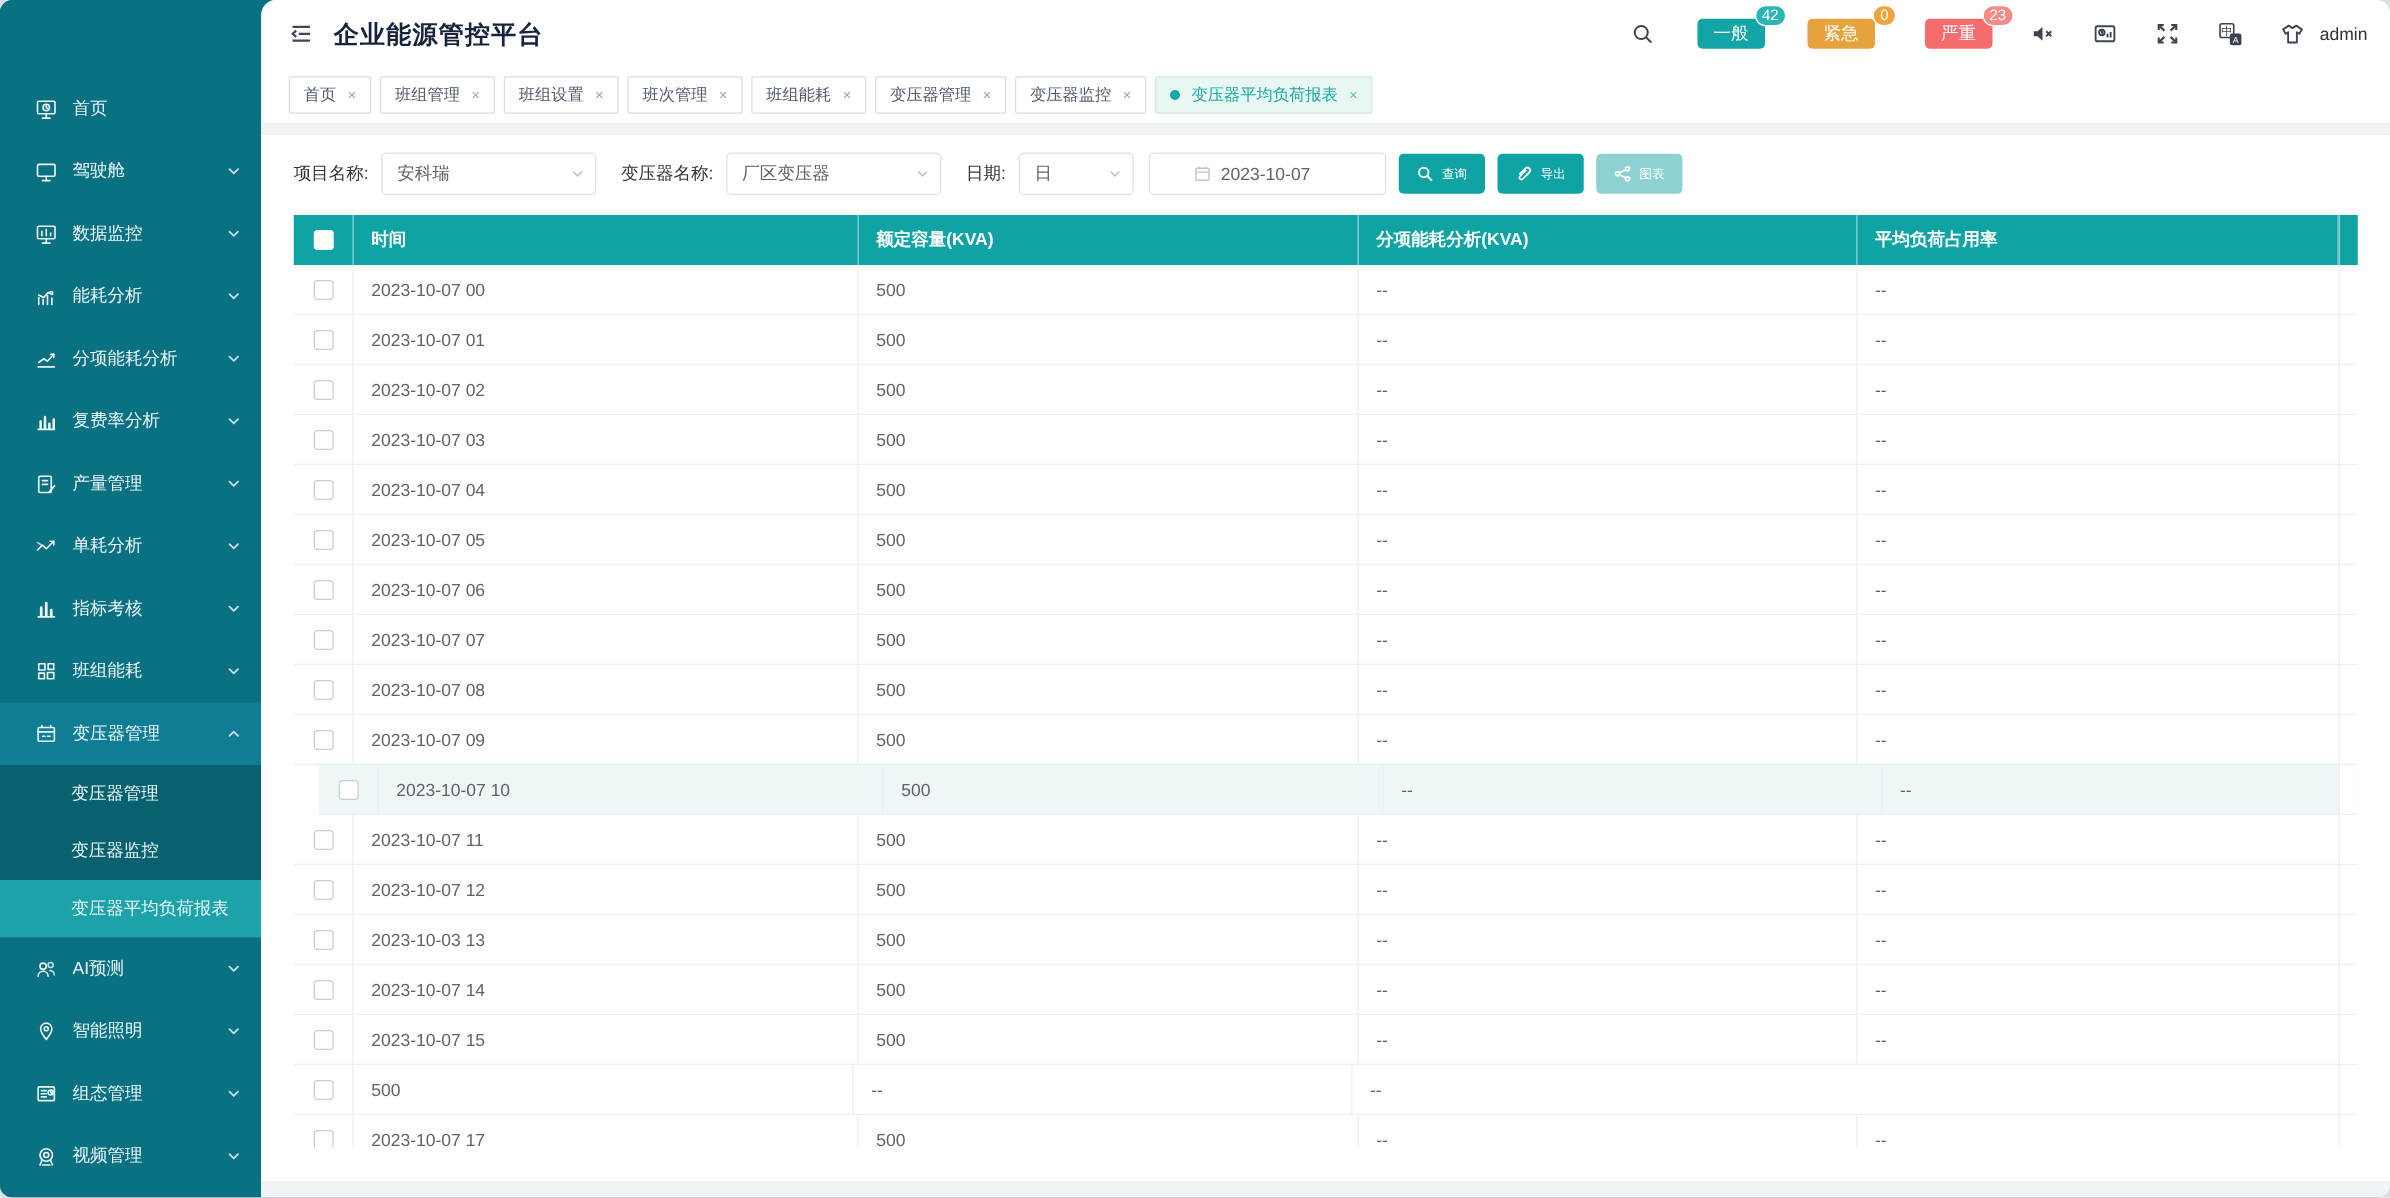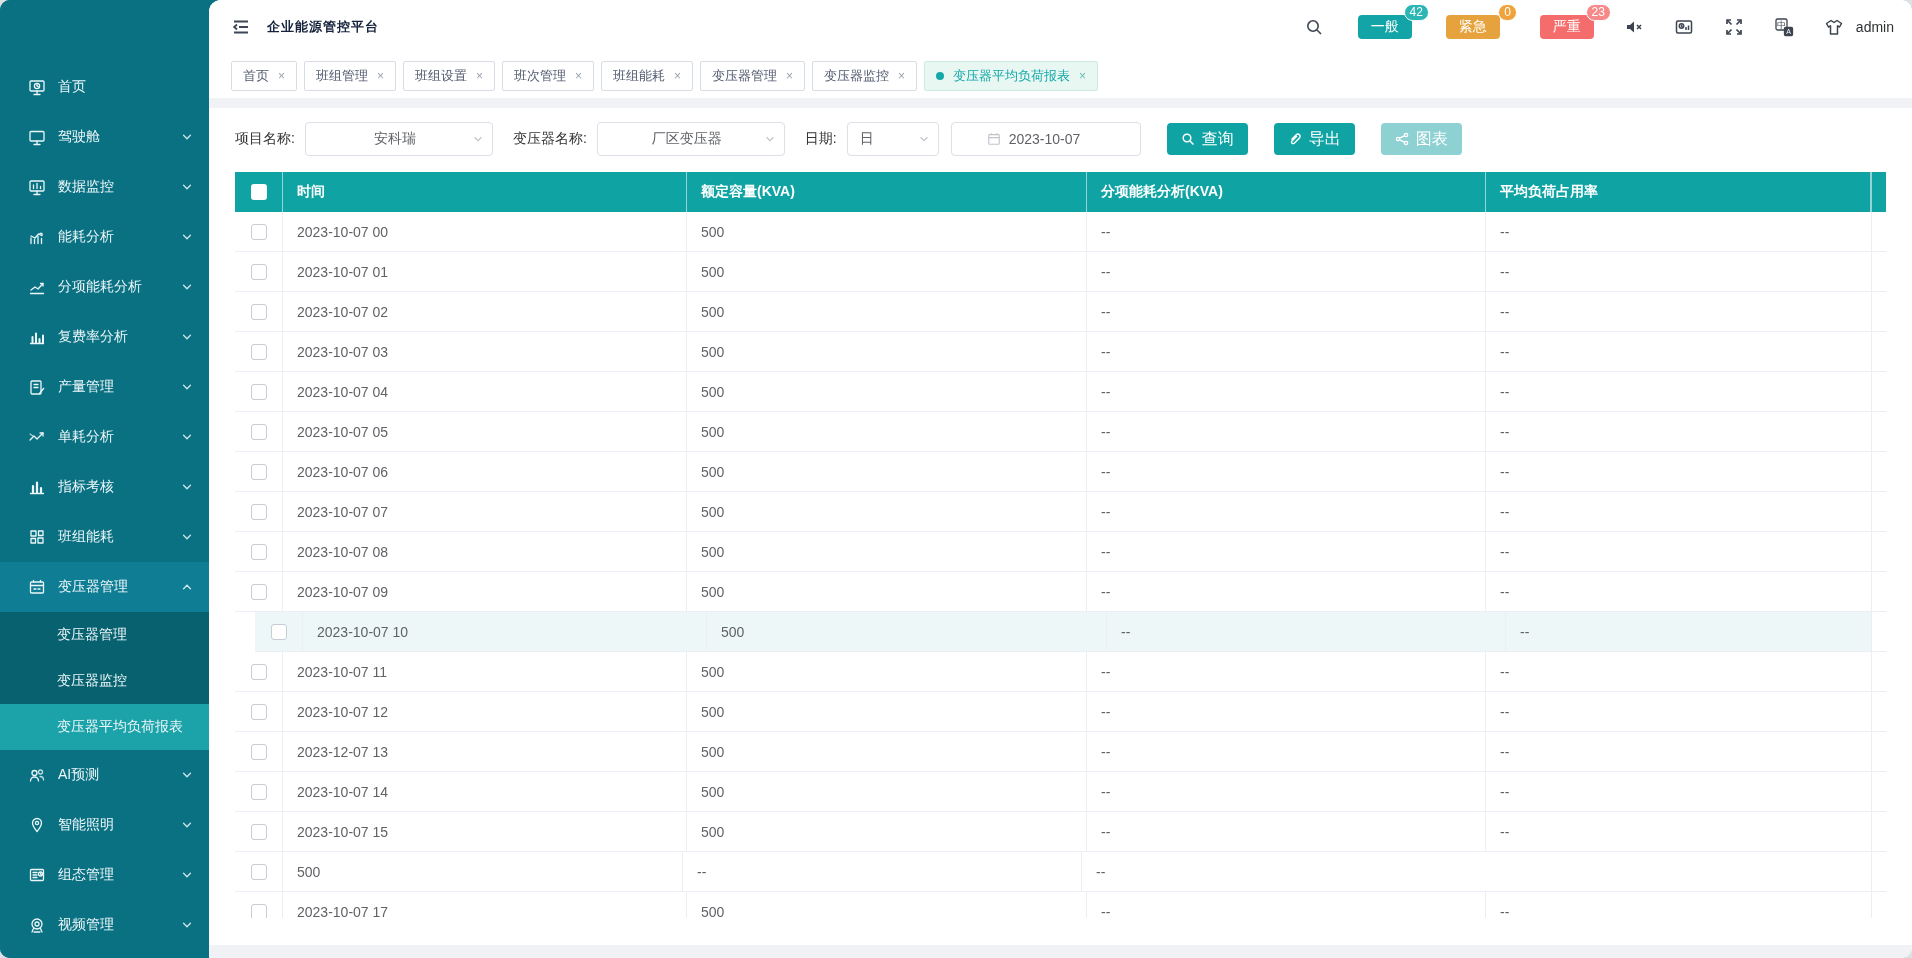--- a/index.html
+++ b/index.html
@@ -13,21 +13,21 @@
   .side-item .arr{width:12px;height:12px;opacity:.85;flex:none;}
   .side-item.expanded-parent{background:#0f7e95;}
   .submenu{background:#07616f;}
   .sub-item{height:46px;display:flex;align-items:center;padding-left:57px;cursor:pointer;white-space:nowrap;}
   .sub-item.active{background:#1ba3a9;}
 
   
   .content{flex:1;min-width:0;display:flex;flex-direction:column;background:#fff;border-top-left-radius:12px;overflow:hidden;}
   .topbar{height:54px;flex:none;display:flex;align-items:center;padding:0 18px 0 22px;background:#fff;}
   .burger{width:20px;height:20px;color:#3d4757;cursor:pointer;}
-  .app-title{font-size:13px;font-weight:bold;color:#17233d;margin-left:16px;letter-spacing:1px;}
+  .app-title{font-size:20px;font-weight:bold;color:#17233d;margin-left:16px;letter-spacing:1px;}
   .top-right{margin-left:auto;display:flex;align-items:center;}
   .icon-btn{margin-left:30px;cursor:pointer;color:#3d4450;display:flex;}
   .icon-btn svg{width:20px;height:20px;display:block;}
   .alarm{position:relative;color:#fff;font-size:14px;padding:3px 13px;border-radius:4px;margin-left:34px;cursor:pointer;}
   .alarm .cnt{position:absolute;top:-11px;right:-17px;border:1px solid #fff;border-radius:10px;font-size:12px;line-height:15px;padding:0 5px;color:#fff;}
   .alarm.general{background:#12a4a6;}   .alarm.general .cnt{background:#2bb5b5;}
   .alarm.urgent{background:#e6a23c;}    .alarm.urgent  .cnt{background:#f0a33c;}
   .alarm.severe{background:#f56c6c;margin-left:40px;} .alarm.severe .cnt{background:#f78989;}
   .admin{font-size:14px;color:#303133;margin-left:12px;cursor:pointer;}
 
@@ -43,25 +43,25 @@
   .strip.bottom{height:13px;}
   .panel{flex:1;min-height:0;background:#fff;padding:14px 26px 0;display:flex;flex-direction:column;}
 
   
   .filter{display:flex;align-items:center;flex:none;font-size:14px;color:#333;}
   .f-label{margin-right:10px;flex:none;}
   .gap{width:20px;flex:none;}
   .select{height:34px;box-sizing:border-box;border:1px solid #dcdfe6;border-radius:4px;display:flex;align-items:center;padding:0 8px 0 12px;color:#606266;background:#fff;cursor:pointer;}
   .select .val{flex:1;overflow:hidden;white-space:nowrap;}
   .select svg{width:12px;height:12px;color:#c0c4cc;flex:none;}
-  .w200{width:188px;text-align:center;} .w92{width:92px;}
+  .w200{width:172px;} .w92{width:92px;}
   .date{width:190px;margin-left:12px;gap:8px;padding-left:35px;}
   .date svg{width:14px;height:14px;color:#c0c4cc;}
   .date .val{color:#606266;}
-  .btn{height:32px;box-sizing:border-box;padding:0 14px;border-radius:4px;background:#10a3a4;color:#fff;font-size:16px;display:flex;align-items:center;gap:7px;margin-left:26px;cursor:pointer;border:none;}
+  .btn{height:32px;box-sizing:border-box;padding:0 14px;border-radius:4px;background:#10a3a4;color:#fff;font-size:10px;display:flex;align-items:center;gap:7px;margin-left:10px;cursor:pointer;border:none;}
   .btn svg{width:14px;height:14px;}
   .btn.disabled{background:#8ed1d2;cursor:default;}
 
   
   .table{margin-top:16px;flex:none;}
   .thead{display:flex;height:40px;background:#10a3a4;color:#fff;font-weight:bold;font-size:14px;}
   .th{display:flex;align-items:center;padding-left:14px;box-sizing:border-box;border-right:1px solid rgba(255,255,255,.55);}
   .tbody{height:706px;overflow:hidden;}
   .tr{display:flex;height:40px;box-sizing:border-box;border-bottom:1px solid #ebeef5;font-size:14px;color:#606266;background:#fff;}
   .td{display:flex;align-items:center;padding-left:14px;box-sizing:border-box;border-right:1px solid #ebeef5;}
@@ -614,21 +614,21 @@
                 <div class="td col-time">2023-10-07 12</div>
                 <div class="td col-cap">500</div>
                 <div class="td col-load">--</div>
                 <div class="td col-rate">--</div>
                 <div class="td col-gutter"></div>
               </div>
               <div class="tr">
                 <div class="td col-check">
                   <span class="cb"></span>
                 </div>
-                <div class="td col-time">2023-12-07 13</div>
+                <div class="td col-time">2023-10-03 13</div>
                 <div class="td col-cap">500</div>
                 <div class="td col-load">--</div>
                 <div class="td col-rate">--</div>
                 <div class="td col-gutter"></div>
               </div>
               <div class="tr">
                 <div class="td col-check">
                   <span class="cb"></span>
                 </div>
                 <div class="td col-time">2023-10-07 14</div>

